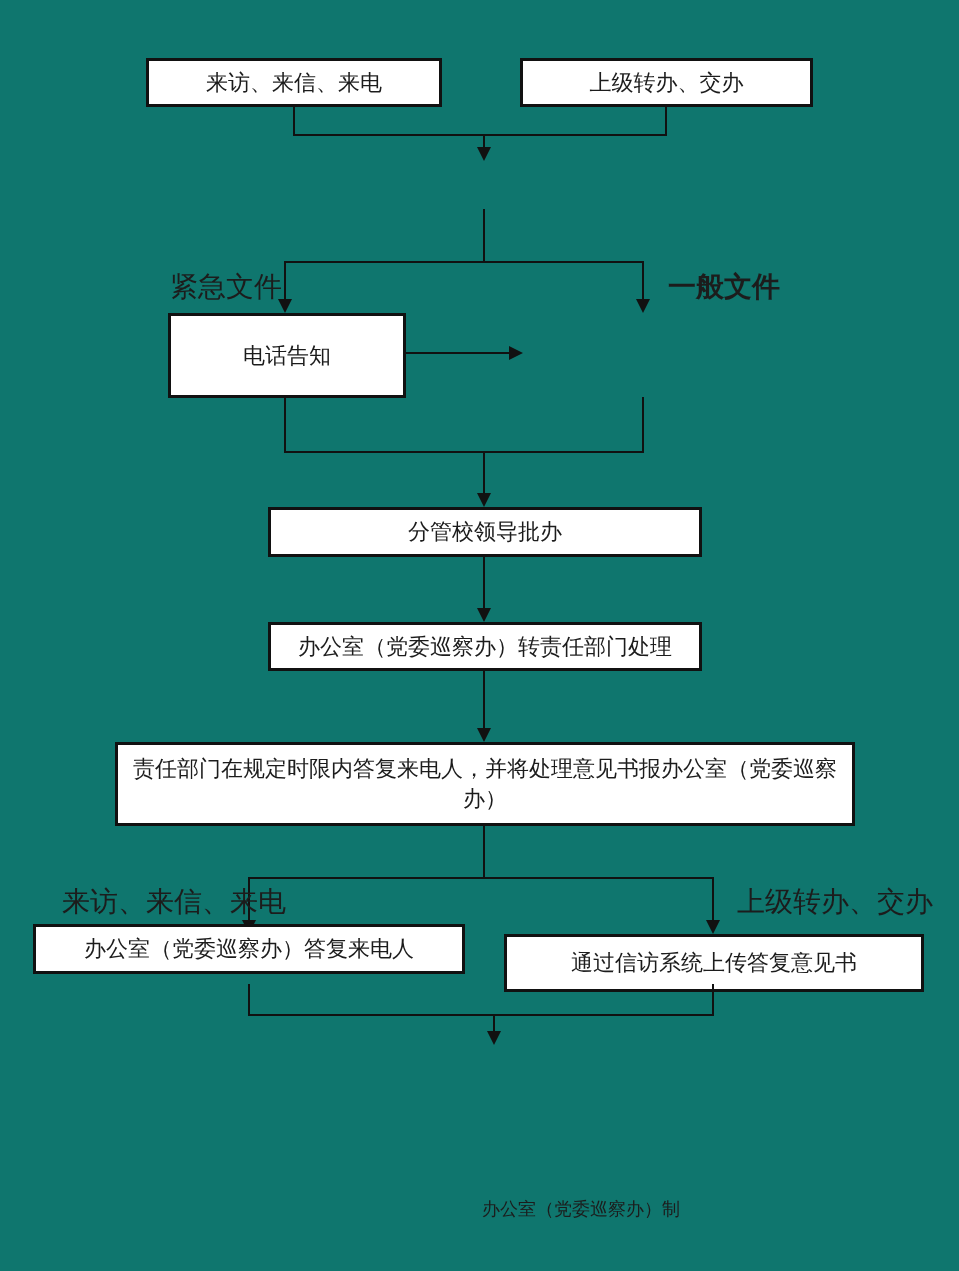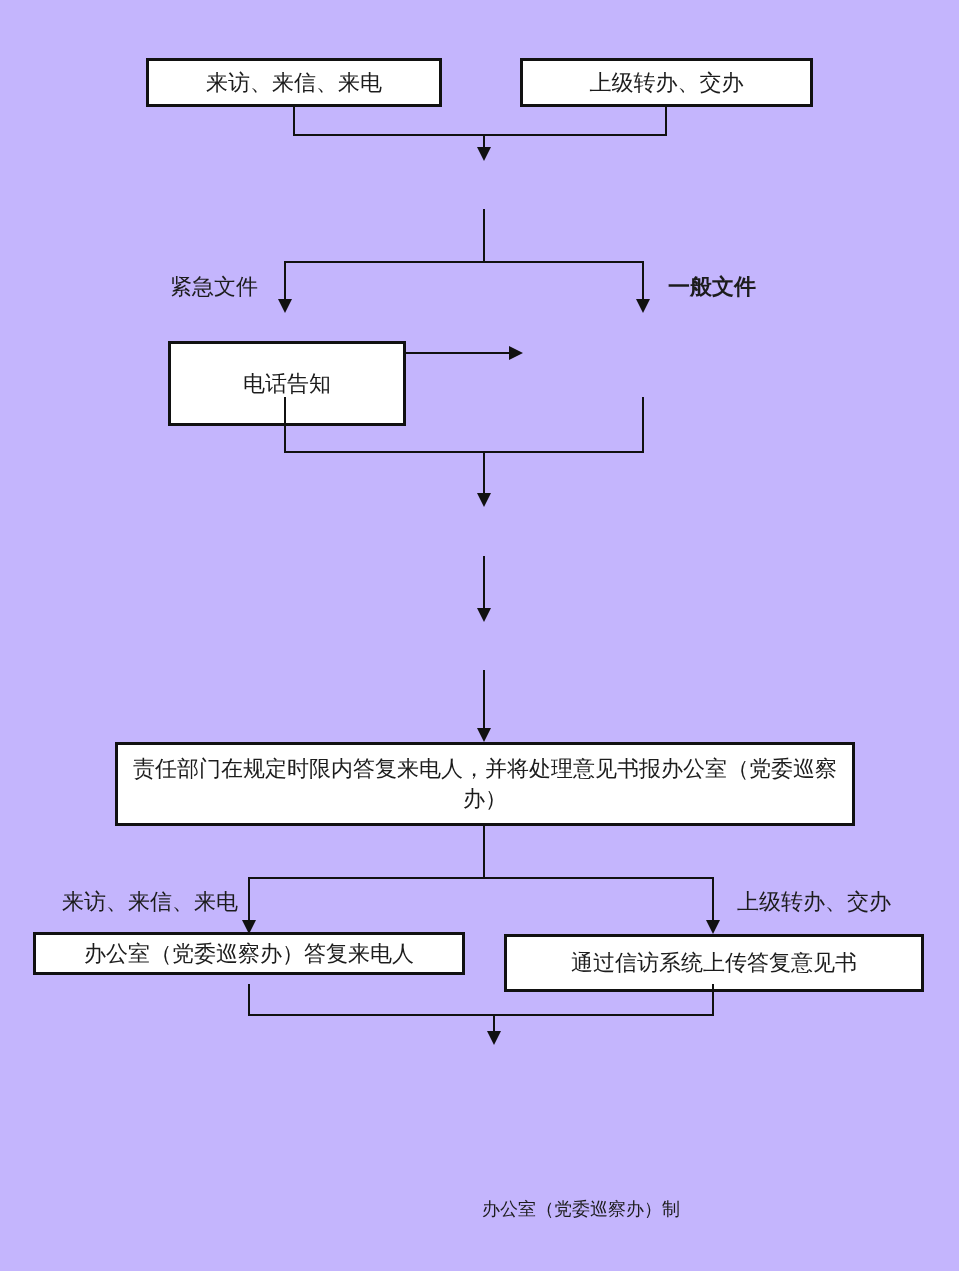--- a/index.html
+++ b/index.html
@@ -4,21 +4,21 @@
 <style>
   html, body {
     margin: 0;
     padding: 0;
     background: #ffffff;
   }
   .canvas {
     position: relative;
     width: 959px;
     height: 1271px;
-    background: #c4b5fd;
+    background: #0f766e;
     font-family: "Liberation Serif", "DejaVu Serif", serif;
     color: #1c1c1c;
     overflow: hidden;
   }
   .node {
     position: absolute;
     box-sizing: border-box;
     border: 3px solid #111111;
     background: #ffffff;
     display: flex;
@@ -43,21 +43,21 @@
   .arrow-right {
     position: absolute;
     width: 0;
     height: 0;
     border-top: 7px solid transparent;
     border-bottom: 7px solid transparent;
     border-left: 14px solid #111111;
   }
   .edge-label {
     position: absolute;
-    font-size: 22px;
+    font-size: 28px;
     line-height: 24px;
     white-space: nowrap;
   }
   .credit {
     position: absolute;
     font-size: 18px;
     line-height: 26px;
     white-space: nowrap;
   }
 </style>
@@ -79,52 +79,54 @@
   <div class="line" style="left:483px; top:209px; width:2px; height:54px;"></div>
   <div class="line" style="left:284px; top:261px; width:360px; height:2px;"></div>
   <div class="line" style="left:284px; top:263px; width:2px; height:38px;"></div>
   <div class="arrow-down" style="left:278px; top:299px;"></div>
   <div class="line" style="left:642px; top:263px; width:2px; height:38px;"></div>
   <div class="arrow-down" style="left:636px; top:299px;"></div>
 
   <div class="edge-label" style="left:170px; top:275px;">紧急文件</div>
   <div class="edge-label" style="left:668px; top:275px;font-weight:bold;">一般文件</div>
 
-  <div class="node" style="left:168px; top:313px; width:238px; height:85px;margin-top:28px;">电话告知</div>
+  <div class="node" style="left:168px; top:313px; width:238px; height:85px;">电话告知</div>
 
   <div class="line" style="left:405px; top:352px; width:106px; height:2px;"></div>
   <div class="arrow-right" style="left:509px; top:346px;"></div>
 
   <div class="line" style="left:284px; top:397px; width:2px; height:56px;"></div>
   <div class="line" style="left:642px; top:397px; width:2px; height:56px;"></div>
   <div class="line" style="left:284px; top:451px; width:360px; height:2px;"></div>
   <div class="line" style="left:483px; top:453px; width:2px; height:42px;"></div>
   <div class="arrow-down" style="left:477px; top:493px;"></div>
 
+  <div class="node" style="left:268px; top:507px; width:434px; height:50px;">分管校领导批办</div>
 
   <div class="line" style="left:483px; top:556px; width:2px; height:54px;"></div>
   <div class="arrow-down" style="left:477px; top:608px;"></div>
 
+  <div class="node" style="left:268px; top:622px; width:434px; height:49px;">办公室（党委巡察办）转责任部门处理</div>
 
   <div class="line" style="left:483px; top:670px; width:2px; height:60px;"></div>
   <div class="arrow-down" style="left:477px; top:728px;"></div>
 
   <div class="node" style="left:115px; top:742px; width:740px; height:84px; padding:0 2px;">责任部门在规定时限内答复来电人，并将处理意见书报办公室（党委巡察办）</div>
 
   <div class="line" style="left:483px; top:825px; width:2px; height:54px;"></div>
   <div class="line" style="left:248px; top:877px; width:466px; height:2px;"></div>
   <div class="line" style="left:248px; top:879px; width:2px; height:42px;"></div>
   <div class="arrow-down" style="left:242px; top:920px;"></div>
   <div class="line" style="left:712px; top:879px; width:2px; height:42px;"></div>
   <div class="arrow-down" style="left:706px; top:920px;"></div>
 
   <div class="edge-label" style="left:62px; top:890px;">来访、来信、来电</div>
   <div class="edge-label" style="left:737px; top:890px;">上级转办、交办</div>
 
-  <div class="node" style="left:33px; top:924px; width:432px; height:43px;margin-top:8px;">办公室（党委巡察办）答复来电人</div>
+  <div class="node" style="left:33px; top:924px; width:432px; height:50px;">办公室（党委巡察办）答复来电人</div>
   <div class="node" style="left:504px; top:934px; width:420px; height:58px;">通过信访系统上传答复意见书</div>
 
   <div class="line" style="left:248px; top:984px; width:2px; height:32px;"></div>
   <div class="line" style="left:712px; top:984px; width:2px; height:32px;"></div>
   <div class="line" style="left:248px; top:1014px; width:466px; height:2px;"></div>
   <div class="line" style="left:493px; top:1016px; width:2px; height:18px;"></div>
   <div class="arrow-down" style="left:487px; top:1031px;"></div>
 
 
   <div class="credit" style="left:482px; top:1196px;">办公室（党委巡察办）制</div>

